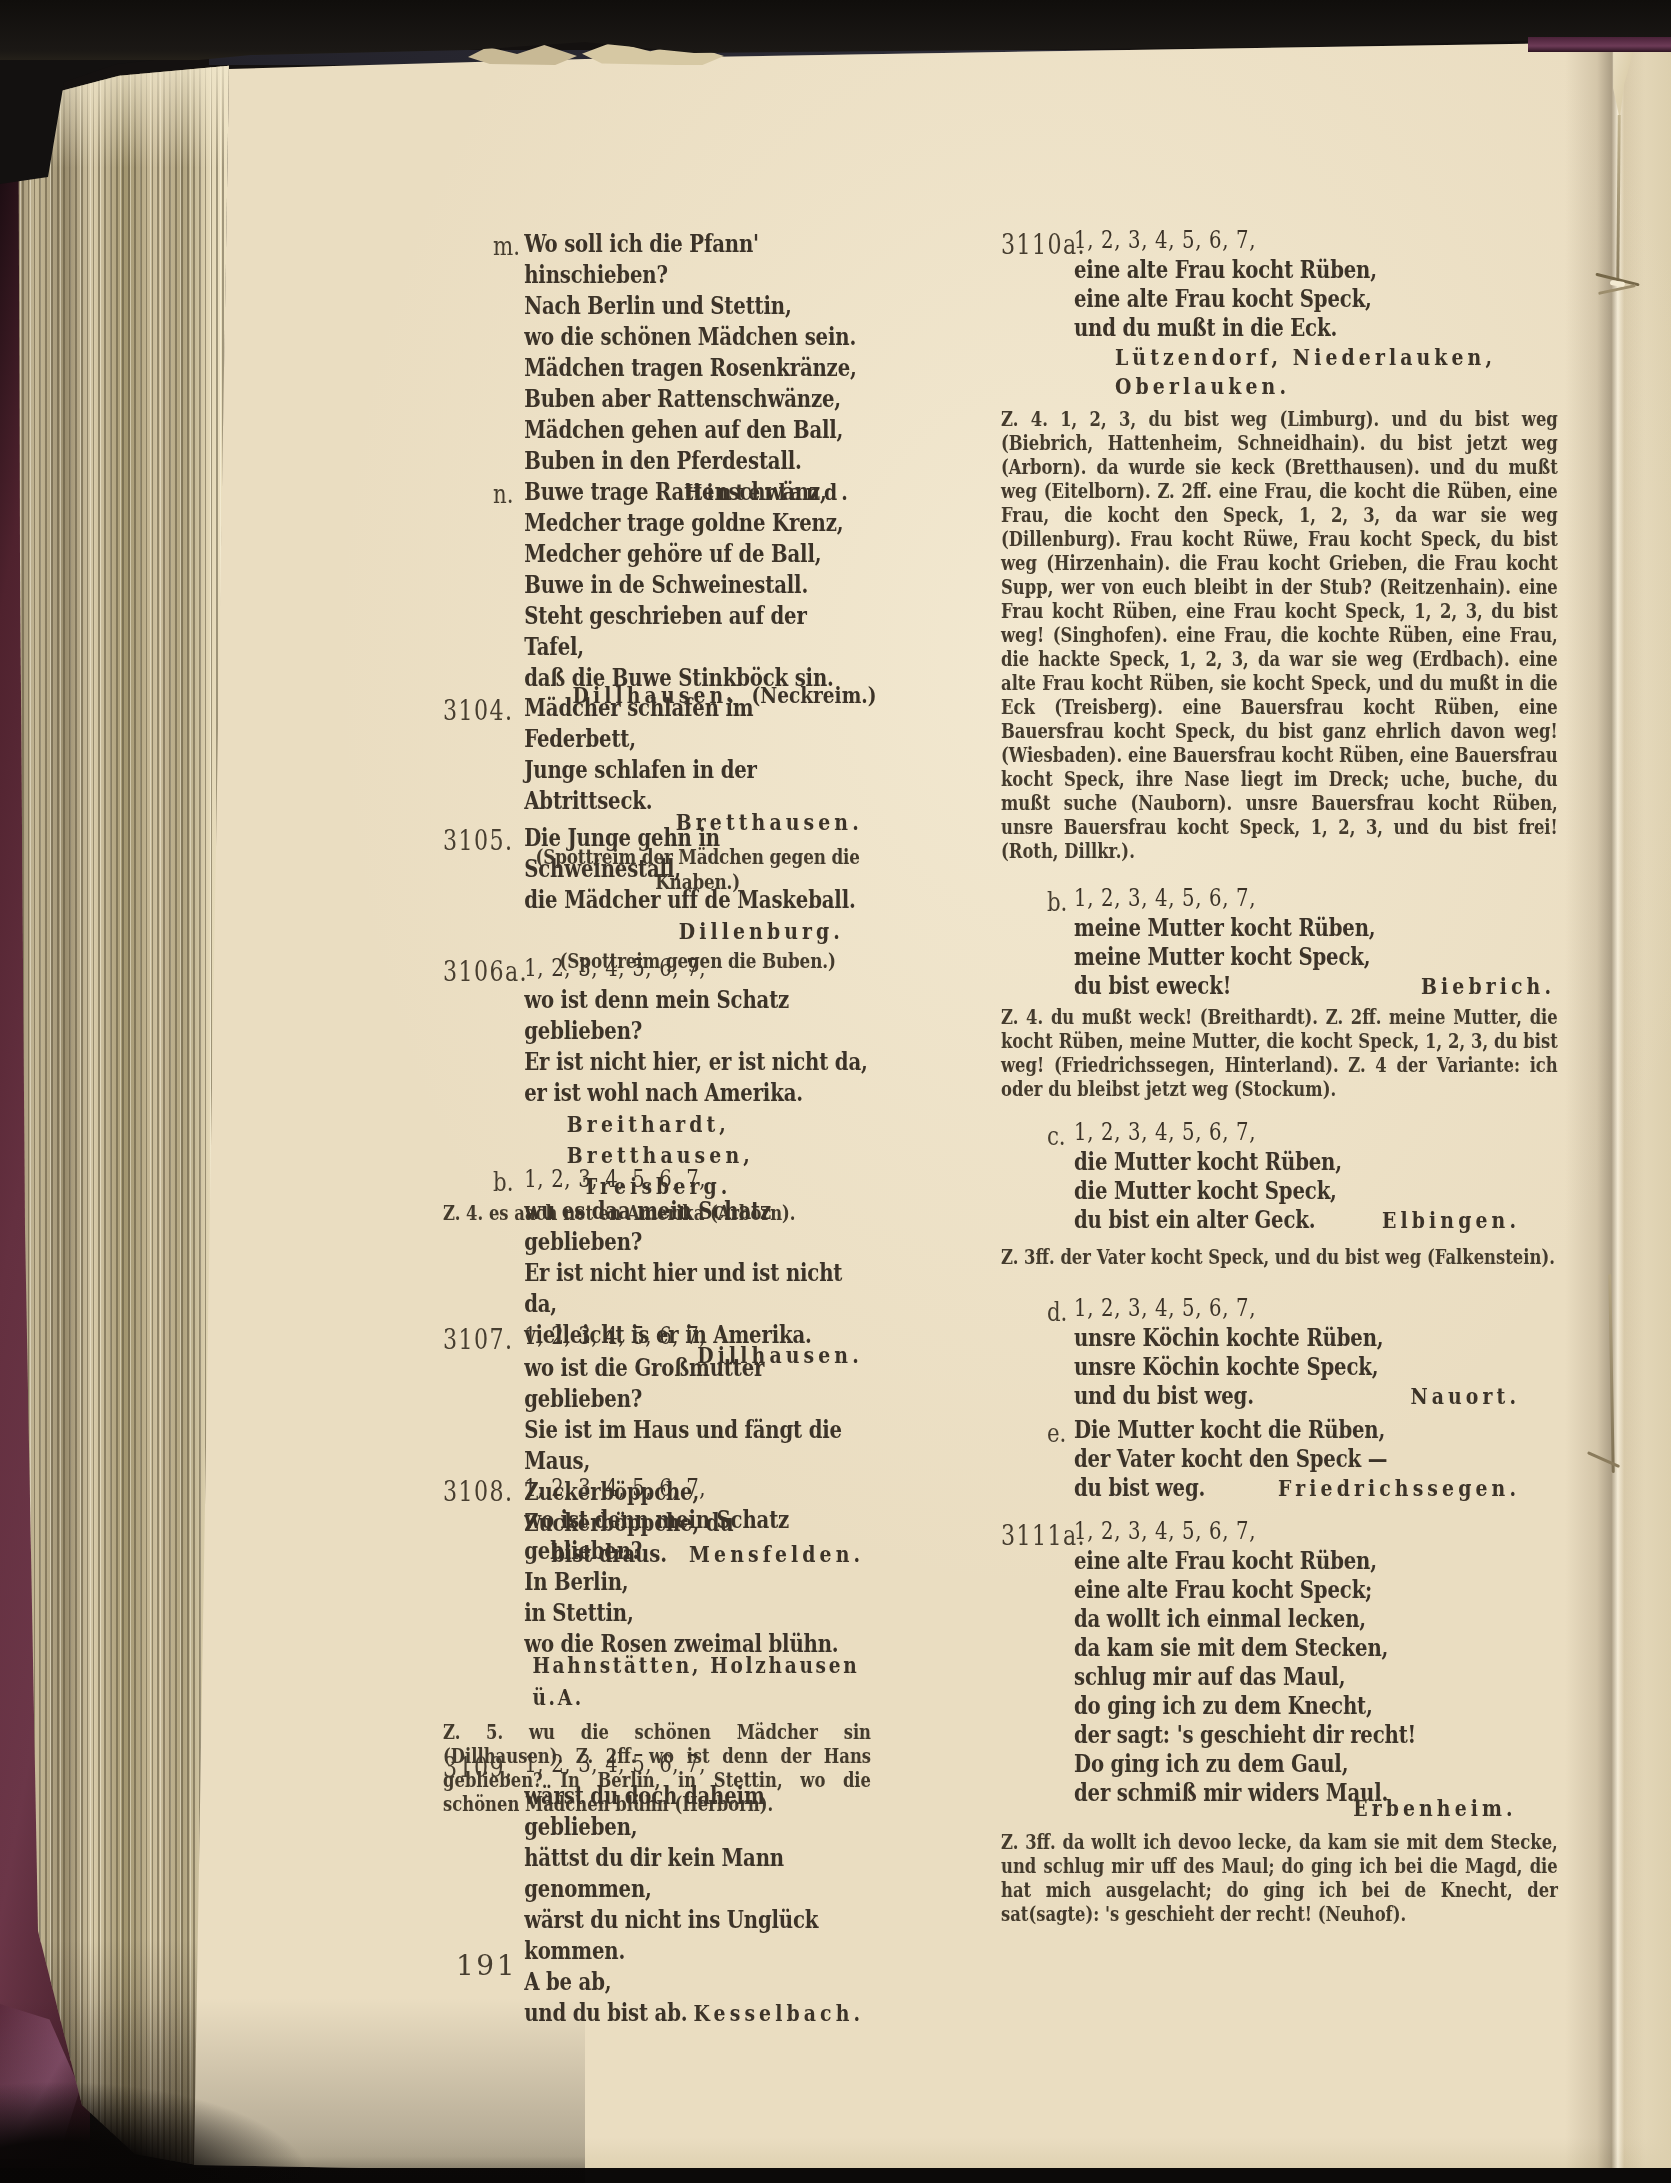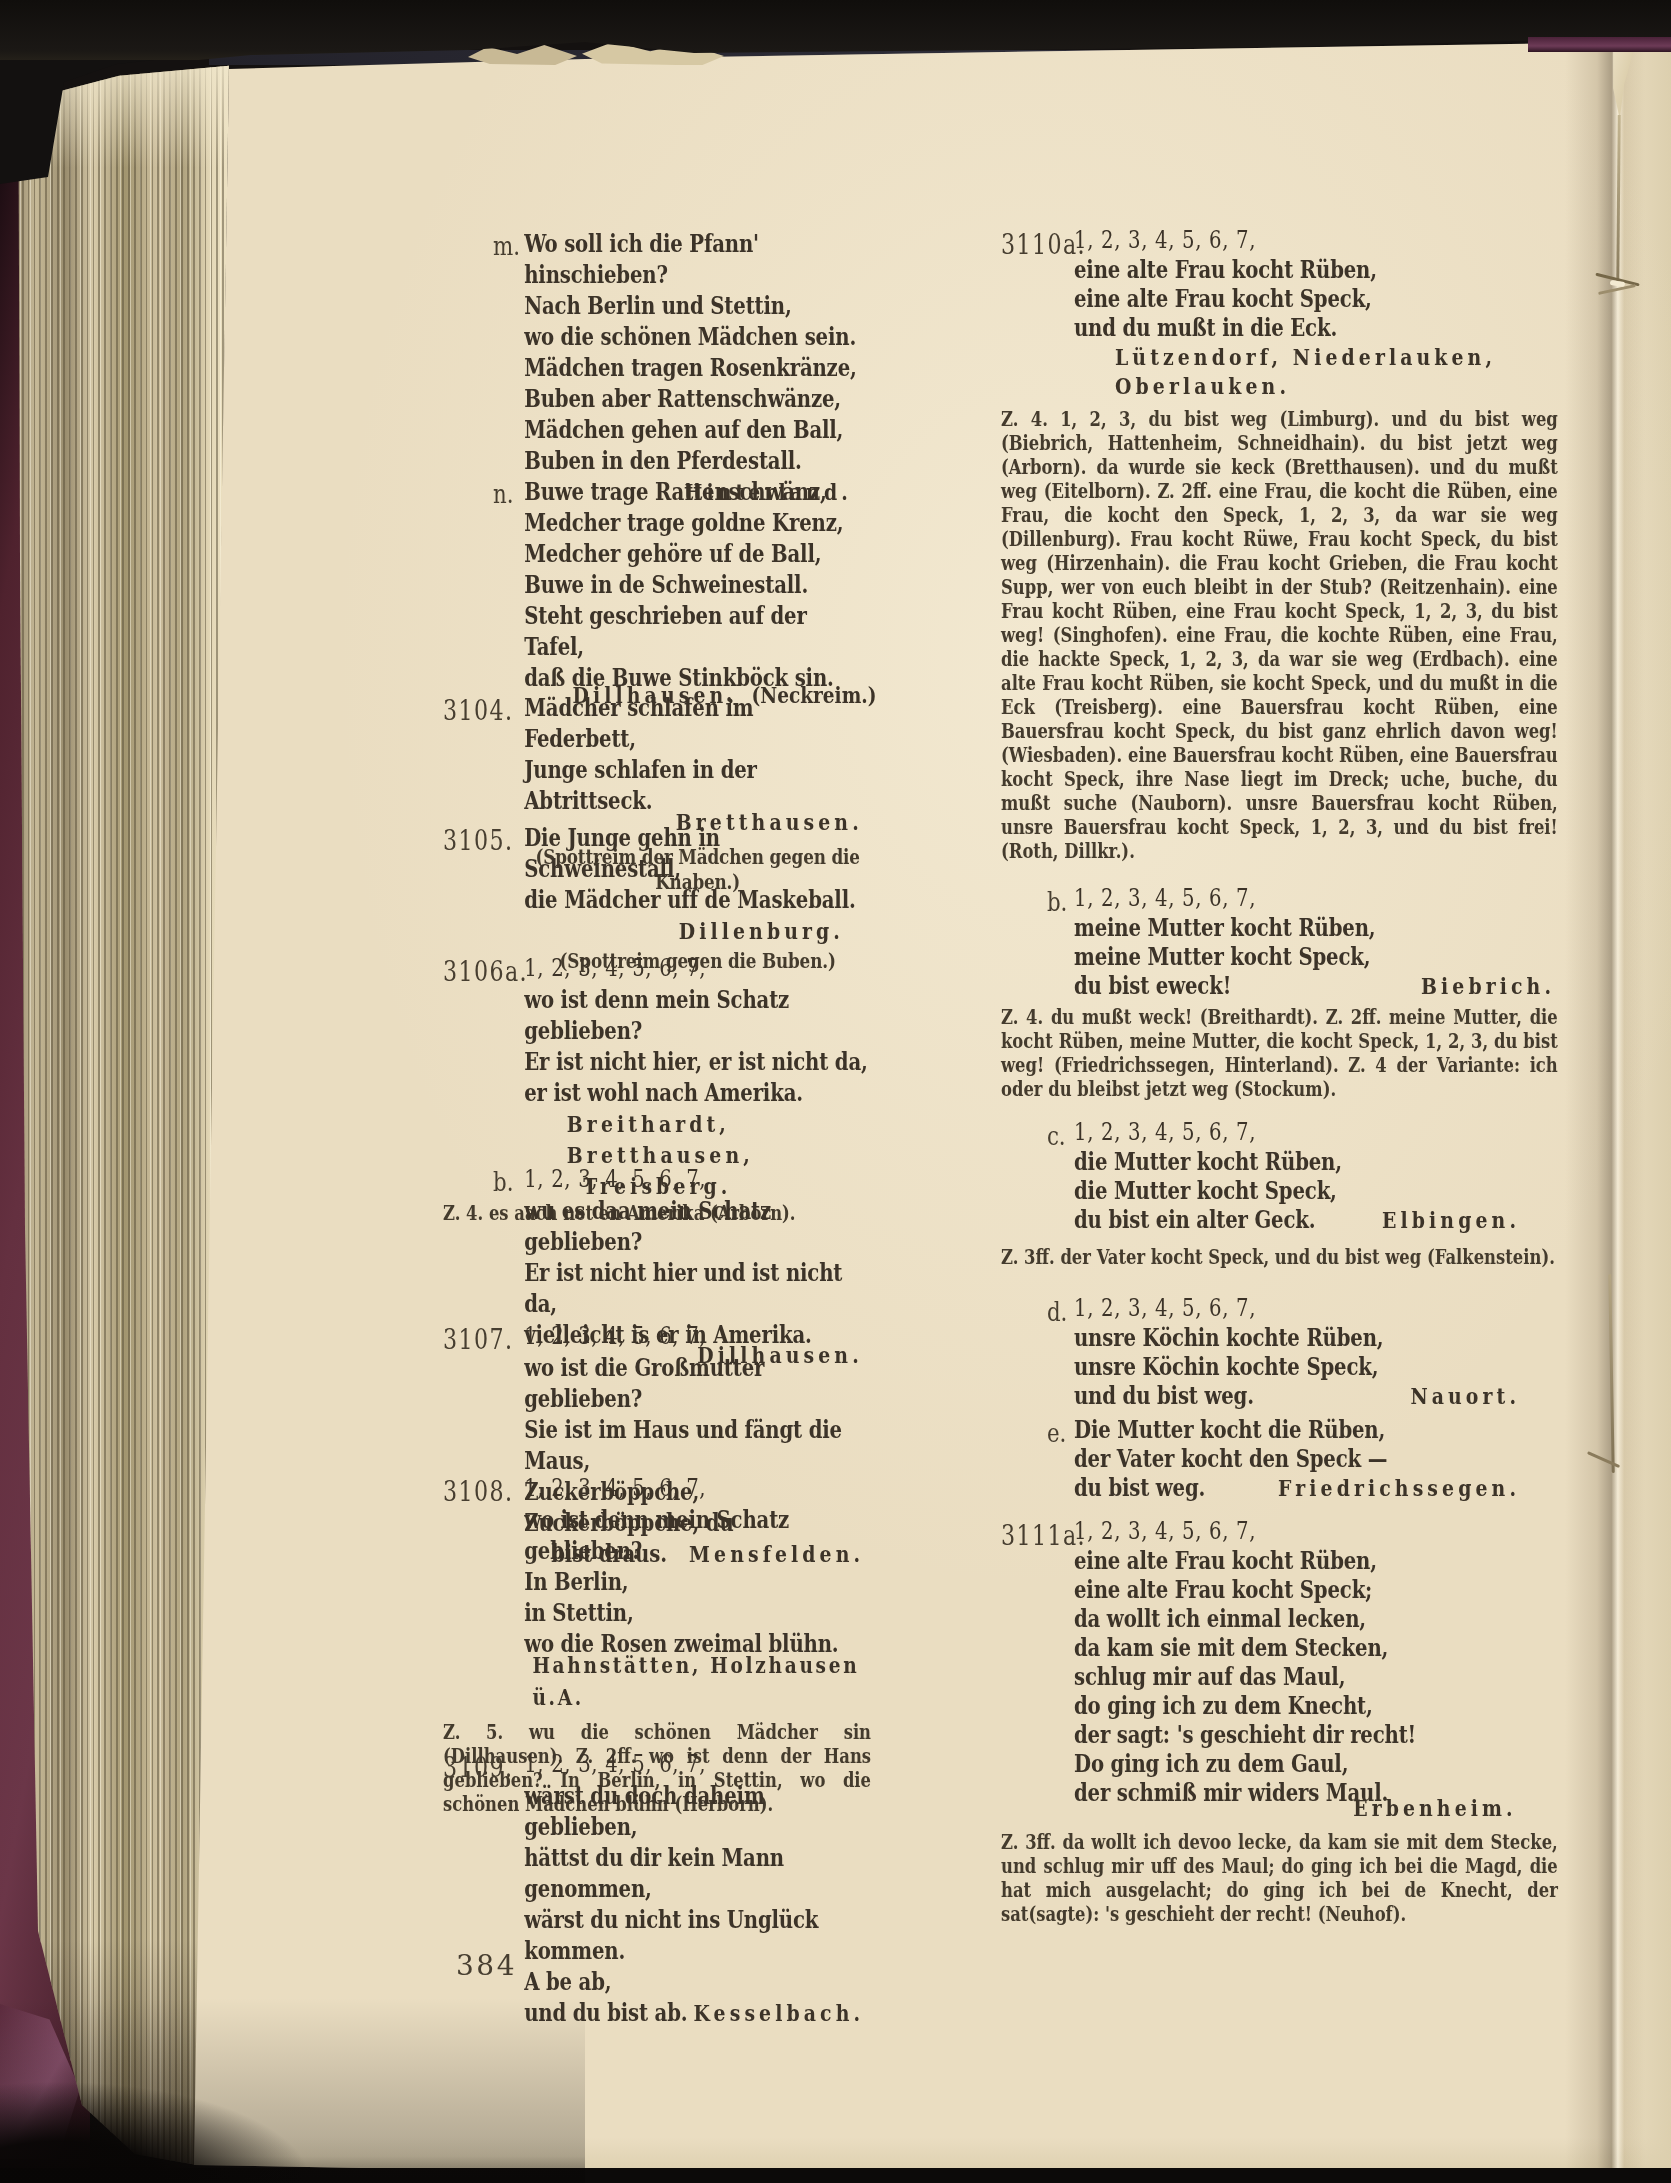--- a/index.html
+++ b/index.html
@@ -309,18 +309,18 @@
           <div>der sagt: 's geschieht dir recht!</div>
           <div>Do ging ich zu dem Gaul,</div>
           <div>der schmiß mir widers Maul.</div>
           <div class="pr" style="margin-top:-14px;padding-right:50px"><span class="place">Erbenheim.</span></div>
         </div>
         <p class="note" style="margin-top:7.5px">Z. 3ff. da wollt ich devoo lecke, da kam sie mit dem Stecke, und schlug mir uff des Maul; do ging ich bei die Magd, die hat mich ausgelacht; do ging ich bei de Knecht, der sat(sagte): 's geschieht der recht! (Neuhof).</p>
       </section>
 
     </div>
 
-    <div class="folio">384</div>
+    <div class="folio">191</div>
   </div>
 
   <div class="shadow-bl"></div>
 </div>
 
 
 </body></html>

